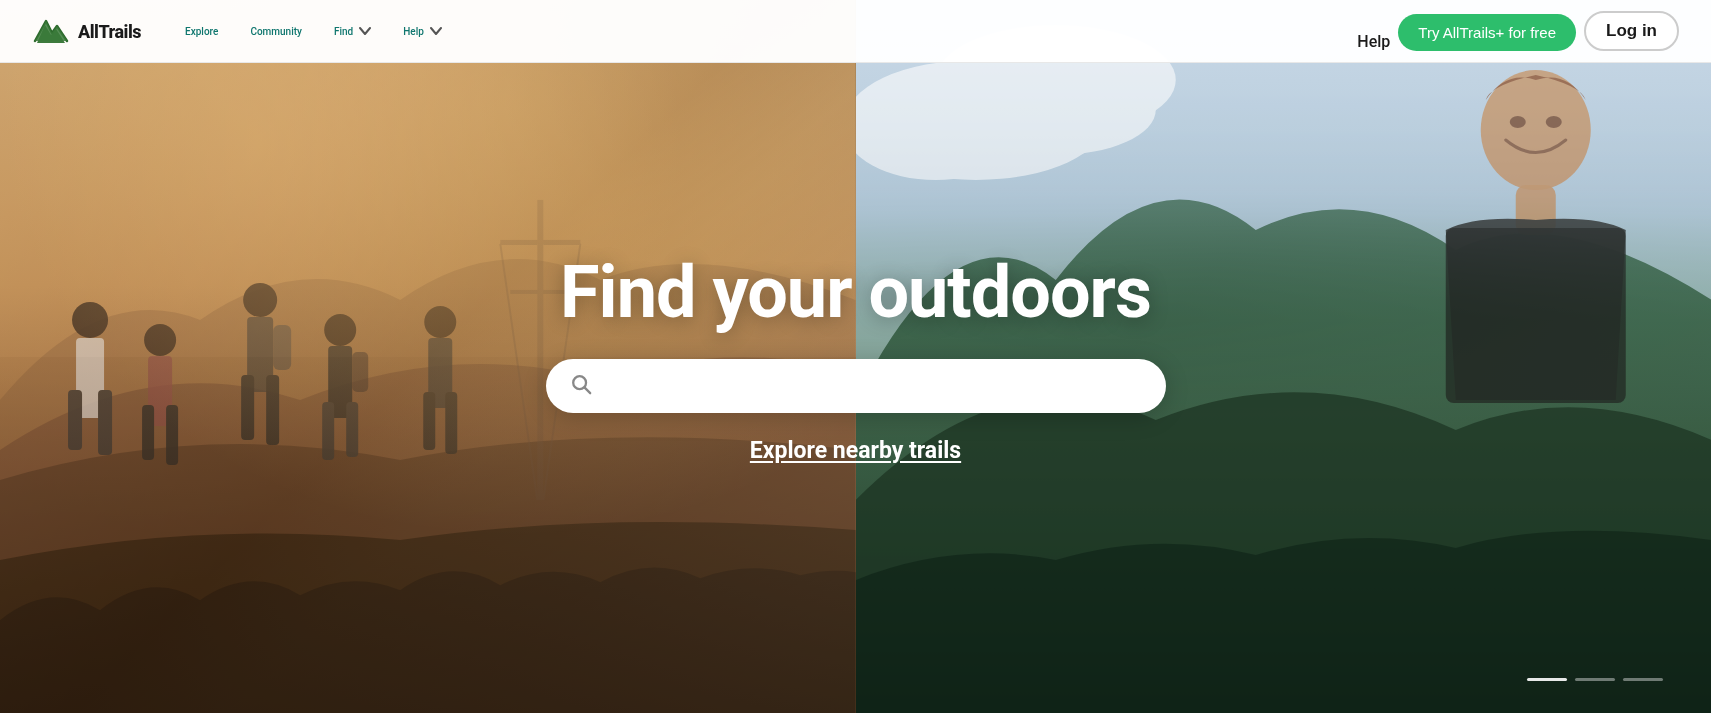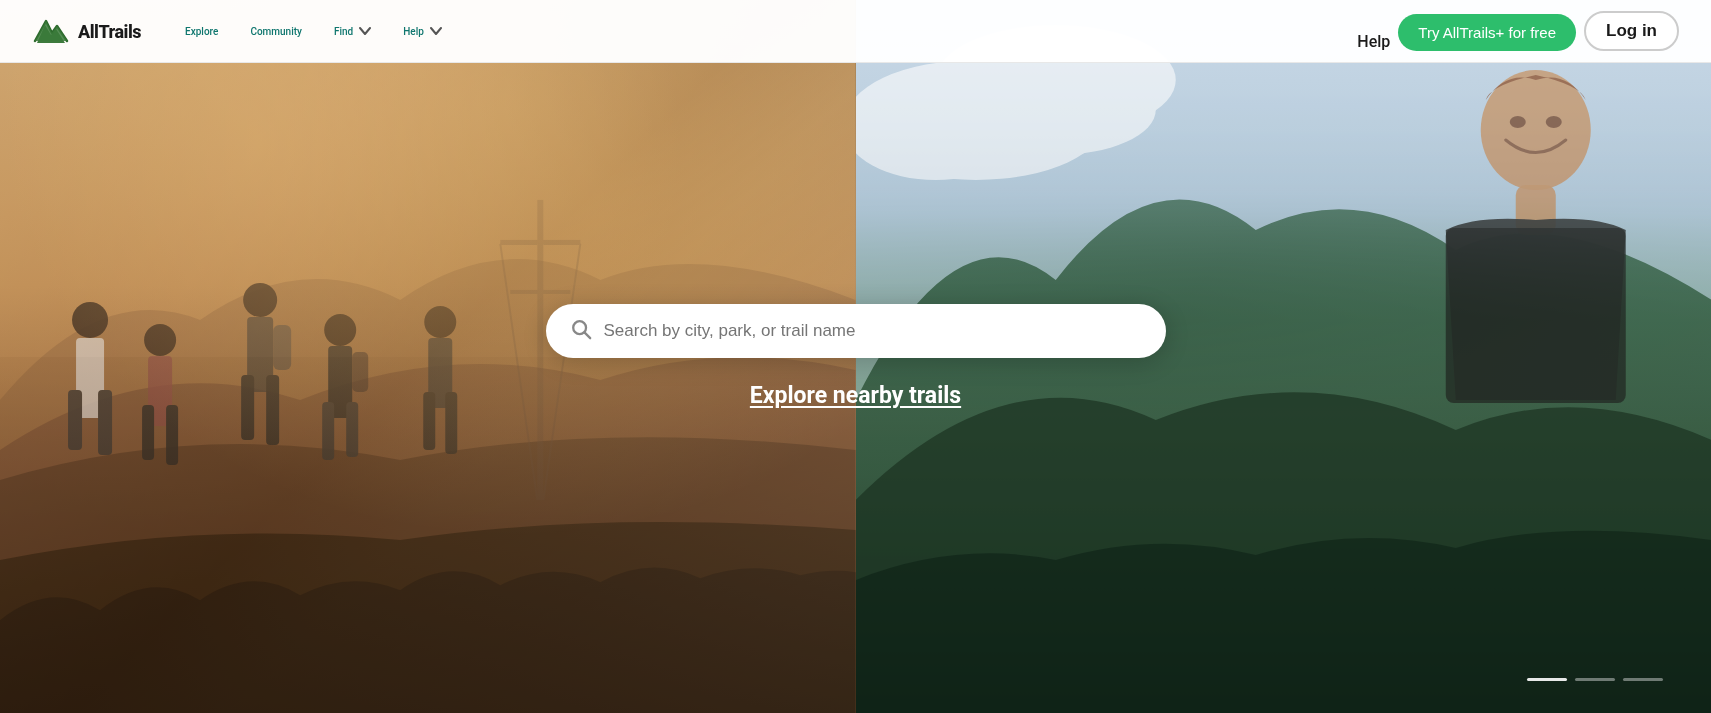--- a/index.html
+++ b/index.html
@@ -420,29 +420,29 @@
 
           <path d="M-30,180 Q0,165 60,170 Q120,165 150,180 L140,350 L-20,350 Z" fill="#2a2a2a" opacity="0.9"></path>
 
           <rect x="-30" y="178" width="180" height="175" rx="8" fill="#1a1a1a" opacity="0.8"></rect>
         </g>
       </svg>
     </div>
 
     <div class="hero-content">
 
+      <h1 class="hero-title">Find your outdoors</h1>
 
       <div class="search-bar-container">
         <span class="search-icon">
           <svg width="22" height="22" viewBox="0 0 24 24" fill="none" stroke="#888" stroke-width="2.5" stroke-linecap="round">
             <circle cx="10.5" cy="10.5" r="7"></circle>
             <line x1="16" y1="16" x2="22" y2="22"></line>
           </svg>
         </span>
-        <input type="text" class="search-input" placeholder="Search by city, park, or trail name" style="">
       </div>
 
       <a class="explore-link">Explore nearby trails</a>
 
     </div>
 
     <div class="slide-indicators">
       <div class="slide-dot active"></div>
       <div class="slide-dot inactive"></div>
       <div class="slide-dot inactive"></div>

